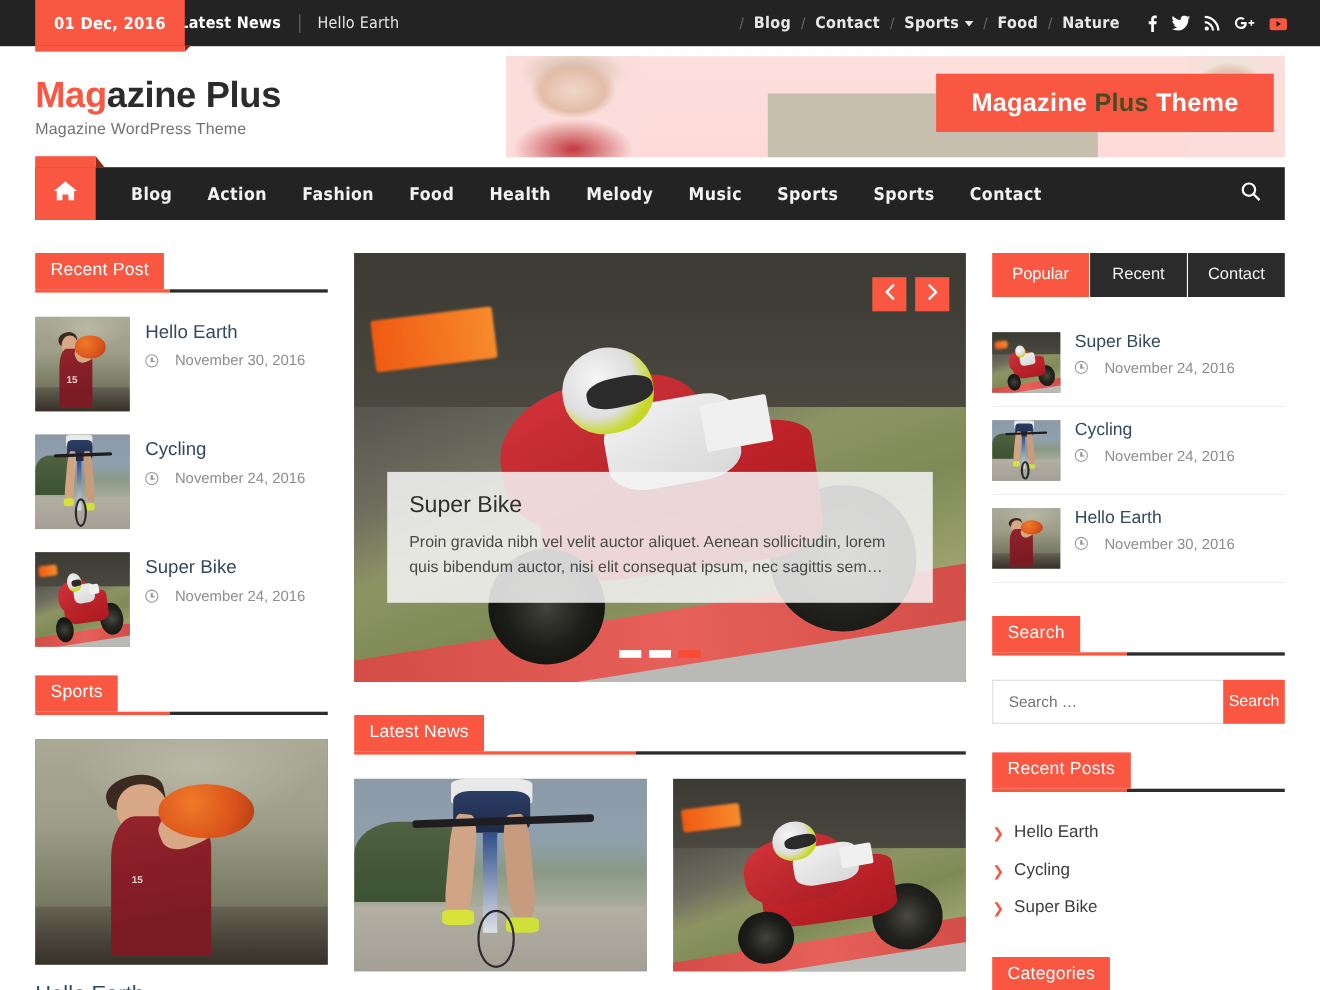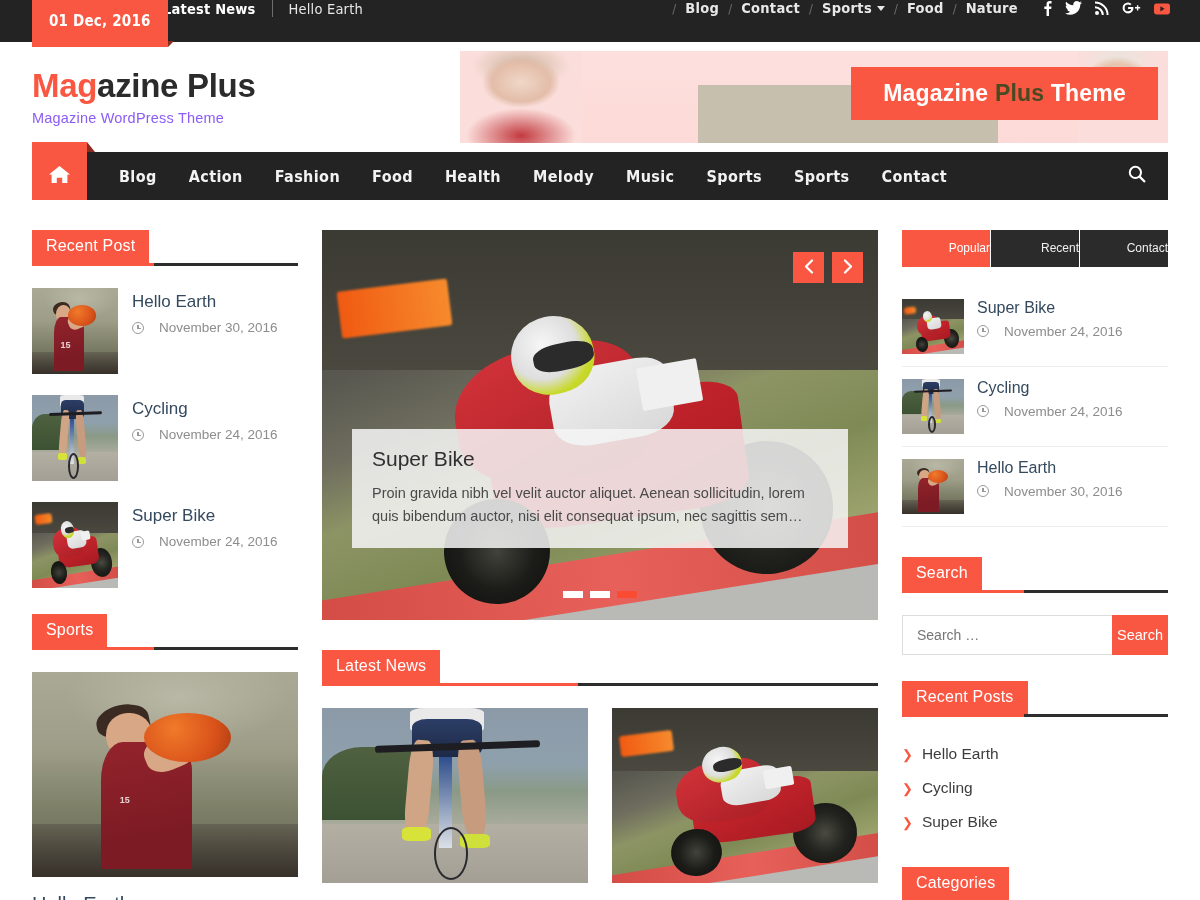--- a/index.html
+++ b/index.html
@@ -10,21 +10,21 @@
     font-family: "Liberation Sans", sans-serif;
     overflow: hidden;
   }
   body { position: relative; }
 
   
   .topbar {
     height: 42px;
     background: #232323;
     display: flex;
-    align-items: flex-start;
+    align-items: center;
     position: relative;
   }
   .date-tab {
     position: absolute;
     left: 32px; top: 0;
     height: 41px;
     background: #fa5742;
     color: #fff;
     font-size: 15px;
     font-weight: bold;
@@ -97,21 +97,21 @@
     padding: 0 32px;
   }
   .brand { width: 430px; }
   .brand-title {
     font-size: 33px; font-weight: bold;
     color: #2b2b2b; letter-spacing: -.3px;
     line-height: 1.1;
   }
   .brand-title .hl { color: #fa5742; }
   .brand-sub {
-    font-size: 14.5px; color: #8b5cf6;
+    font-size: 14.5px; color: #737373;
     margin-top: 6px; letter-spacing: .2px;
   }
   .banner {
     width: 710px; height: 92px;
     background: linear-gradient(180deg,#fde0de 0%, #fcdad7 100%);
     position: relative;
     overflow: hidden;
     display: flex; align-items: center; justify-content: flex-end;
   }
   .banner-face-l, .banner-face-r {
@@ -274,23 +274,23 @@
 
   
   .latest { margin-top: 30px; }
   .latest-grid { display: flex; gap: 24px; }
   .latest-card { width: 266px; }
   .latest-img { width: 266px; height: 175px; overflow: hidden; position: relative; background: #8f8f8f; }
 
   
   .tabs { display: flex; margin-bottom: 20px; }
   .tab {
-    flex: 1; text-align: right;
+    flex: 1; text-align: center;
     background: #2b2b2b; color: #f0f0f0;
-    font-size: 12px; padding: 11px 0 12px 0;
+    font-size: 15px; padding: 11px 0 12px 0;
     border-right: 1px solid #fff;
   }
   .tab:last-child { border-right: none; }
   .tab.active { background: #fa5742; color: #fff; }
 
   .tab-item {
     display: flex; gap: 13px;
     padding: 12px 0;
     border-bottom: 1px solid #ededed;
   }

